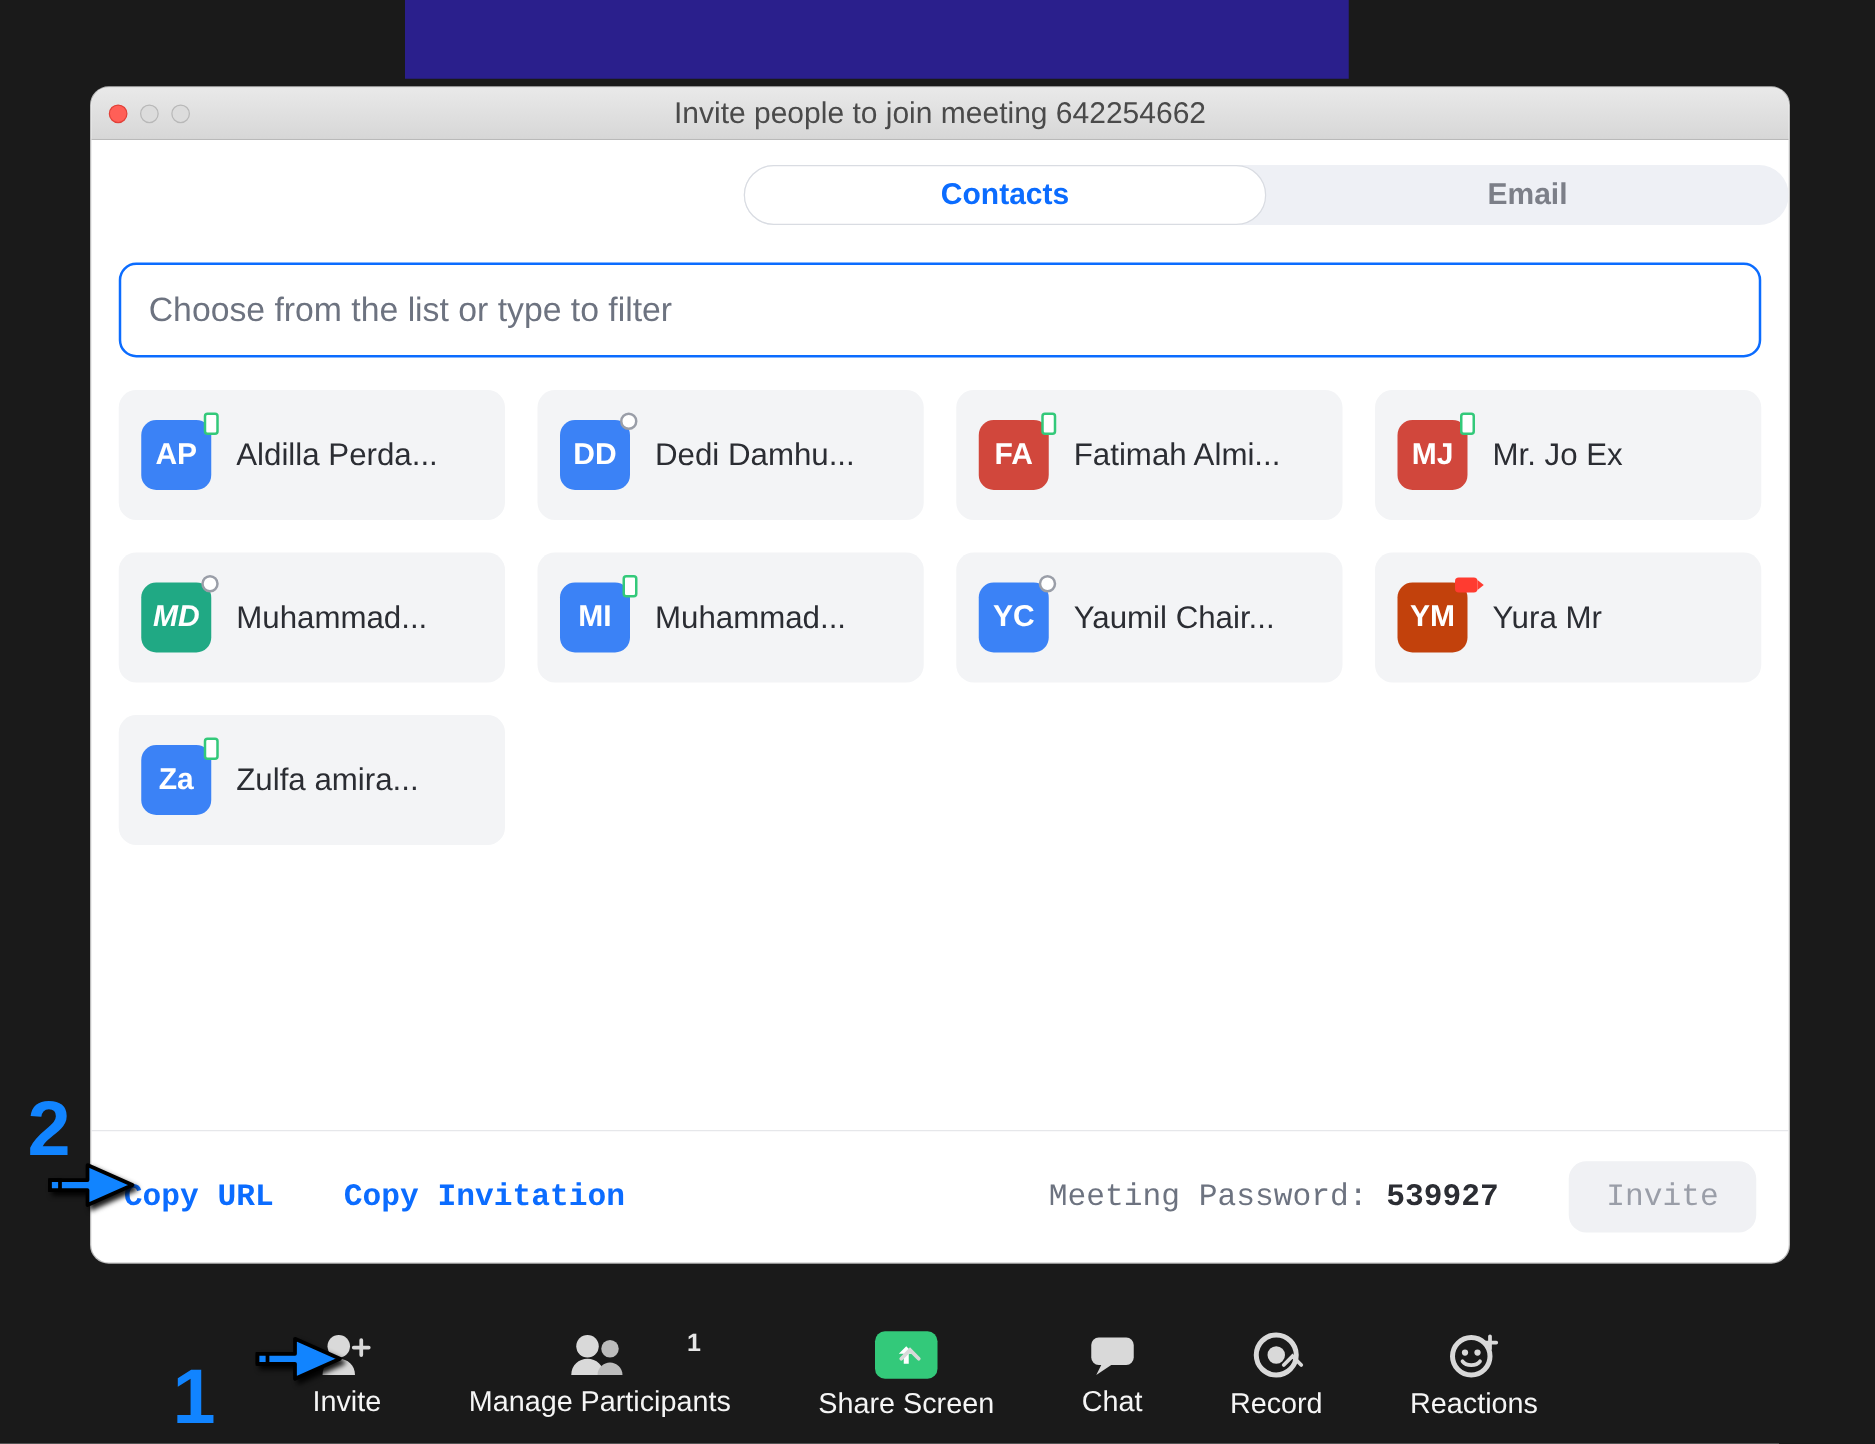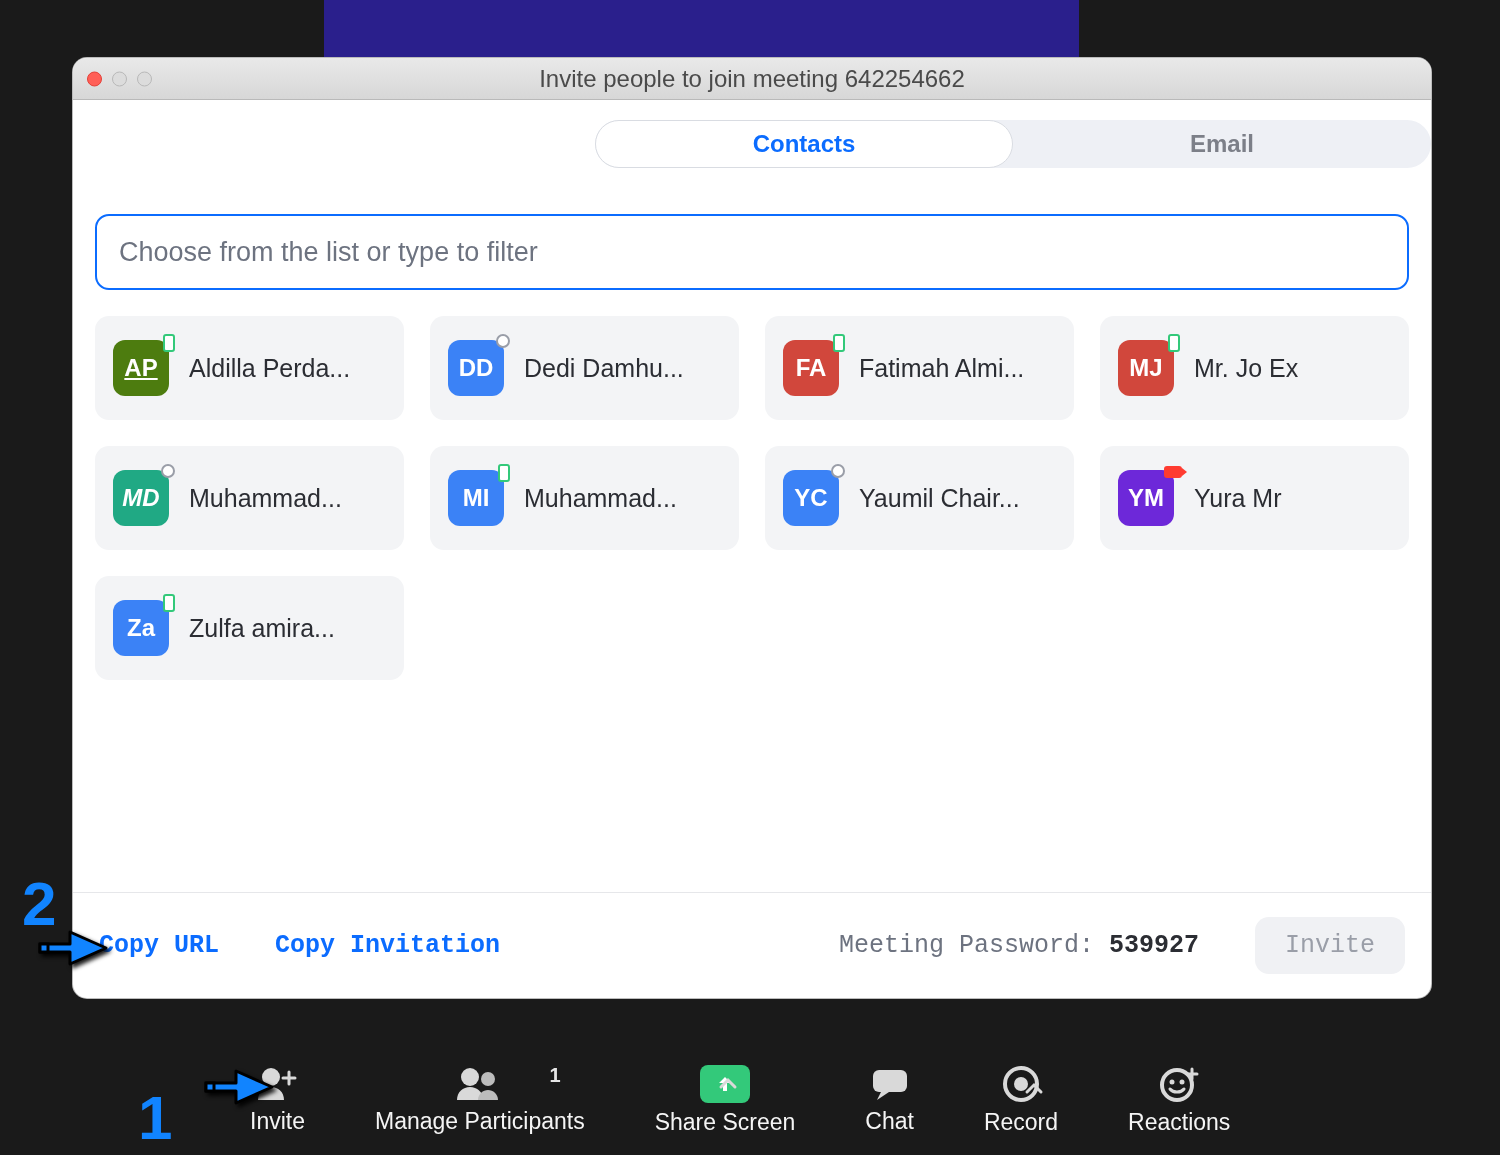--- a/index.html
+++ b/index.html
@@ -13,21 +13,21 @@
 
   .backdrop-strip {
     position: absolute;
     top: 0; left: 324px;
     width: 755px; height: 63px;
     background: #2a1f8c;
   }
 
   .dialog {
     position: absolute;
-    top: 58px; left: 73px;
+    top: 70px; left: 73px;
     width: 1358px; height: 940px;
     background: #ffffff;
     border-radius: 14px;
     box-shadow: 0 0 0 1px #bcbcbc;
     display: flex;
     flex-direction: column;
     overflow: hidden;
   }
 
   .titlebar {
@@ -90,21 +90,20 @@
   }
   .search-input {
     width: 100%;
     height: 76px;
     border: 2px solid #0b6cff;
     border-radius: 14px;
     font-size: 27px;
     color: #6d7380;
     padding: 0 22px;
     outline: none;
-    margin-top: 16px;
   }
   .search-input::placeholder { color: #6d7380; }
 
   .contacts-grid {
     padding: 26px 22px 0 22px;
     display: grid;
     grid-template-columns: repeat(4, 1fr);
     gap: 26px;
   }
   .contact-card {
@@ -162,25 +161,25 @@
   }
   .contact-name {
     font-size: 25px;
     color: #2b2d33;
     white-space: nowrap;
     overflow: hidden;
     text-overflow: ellipsis;
     flex: 1;
   }
 
-  .c-orange { background:#4d7c0f;text-decoration:underline; }
+  .c-orange { background:#3b82f6; }
   .c-blue   { background:#3b82f6; }
   .c-red    { background:#d1473c; }
   .c-teal   { background:#20a984;font-style:italic; }
-  .c-purple { background:#6d28d9; }
+  .c-purple { background:#c2410c; }
 
   .dialog-footer {
     margin-top: auto;
     border-top: 1px solid #e6e7ea;
     padding: 24px 26px;
     display: flex;
     align-items: center;
     gap: 56px;
     font-family: Liberation Mono, monospace;
   }

